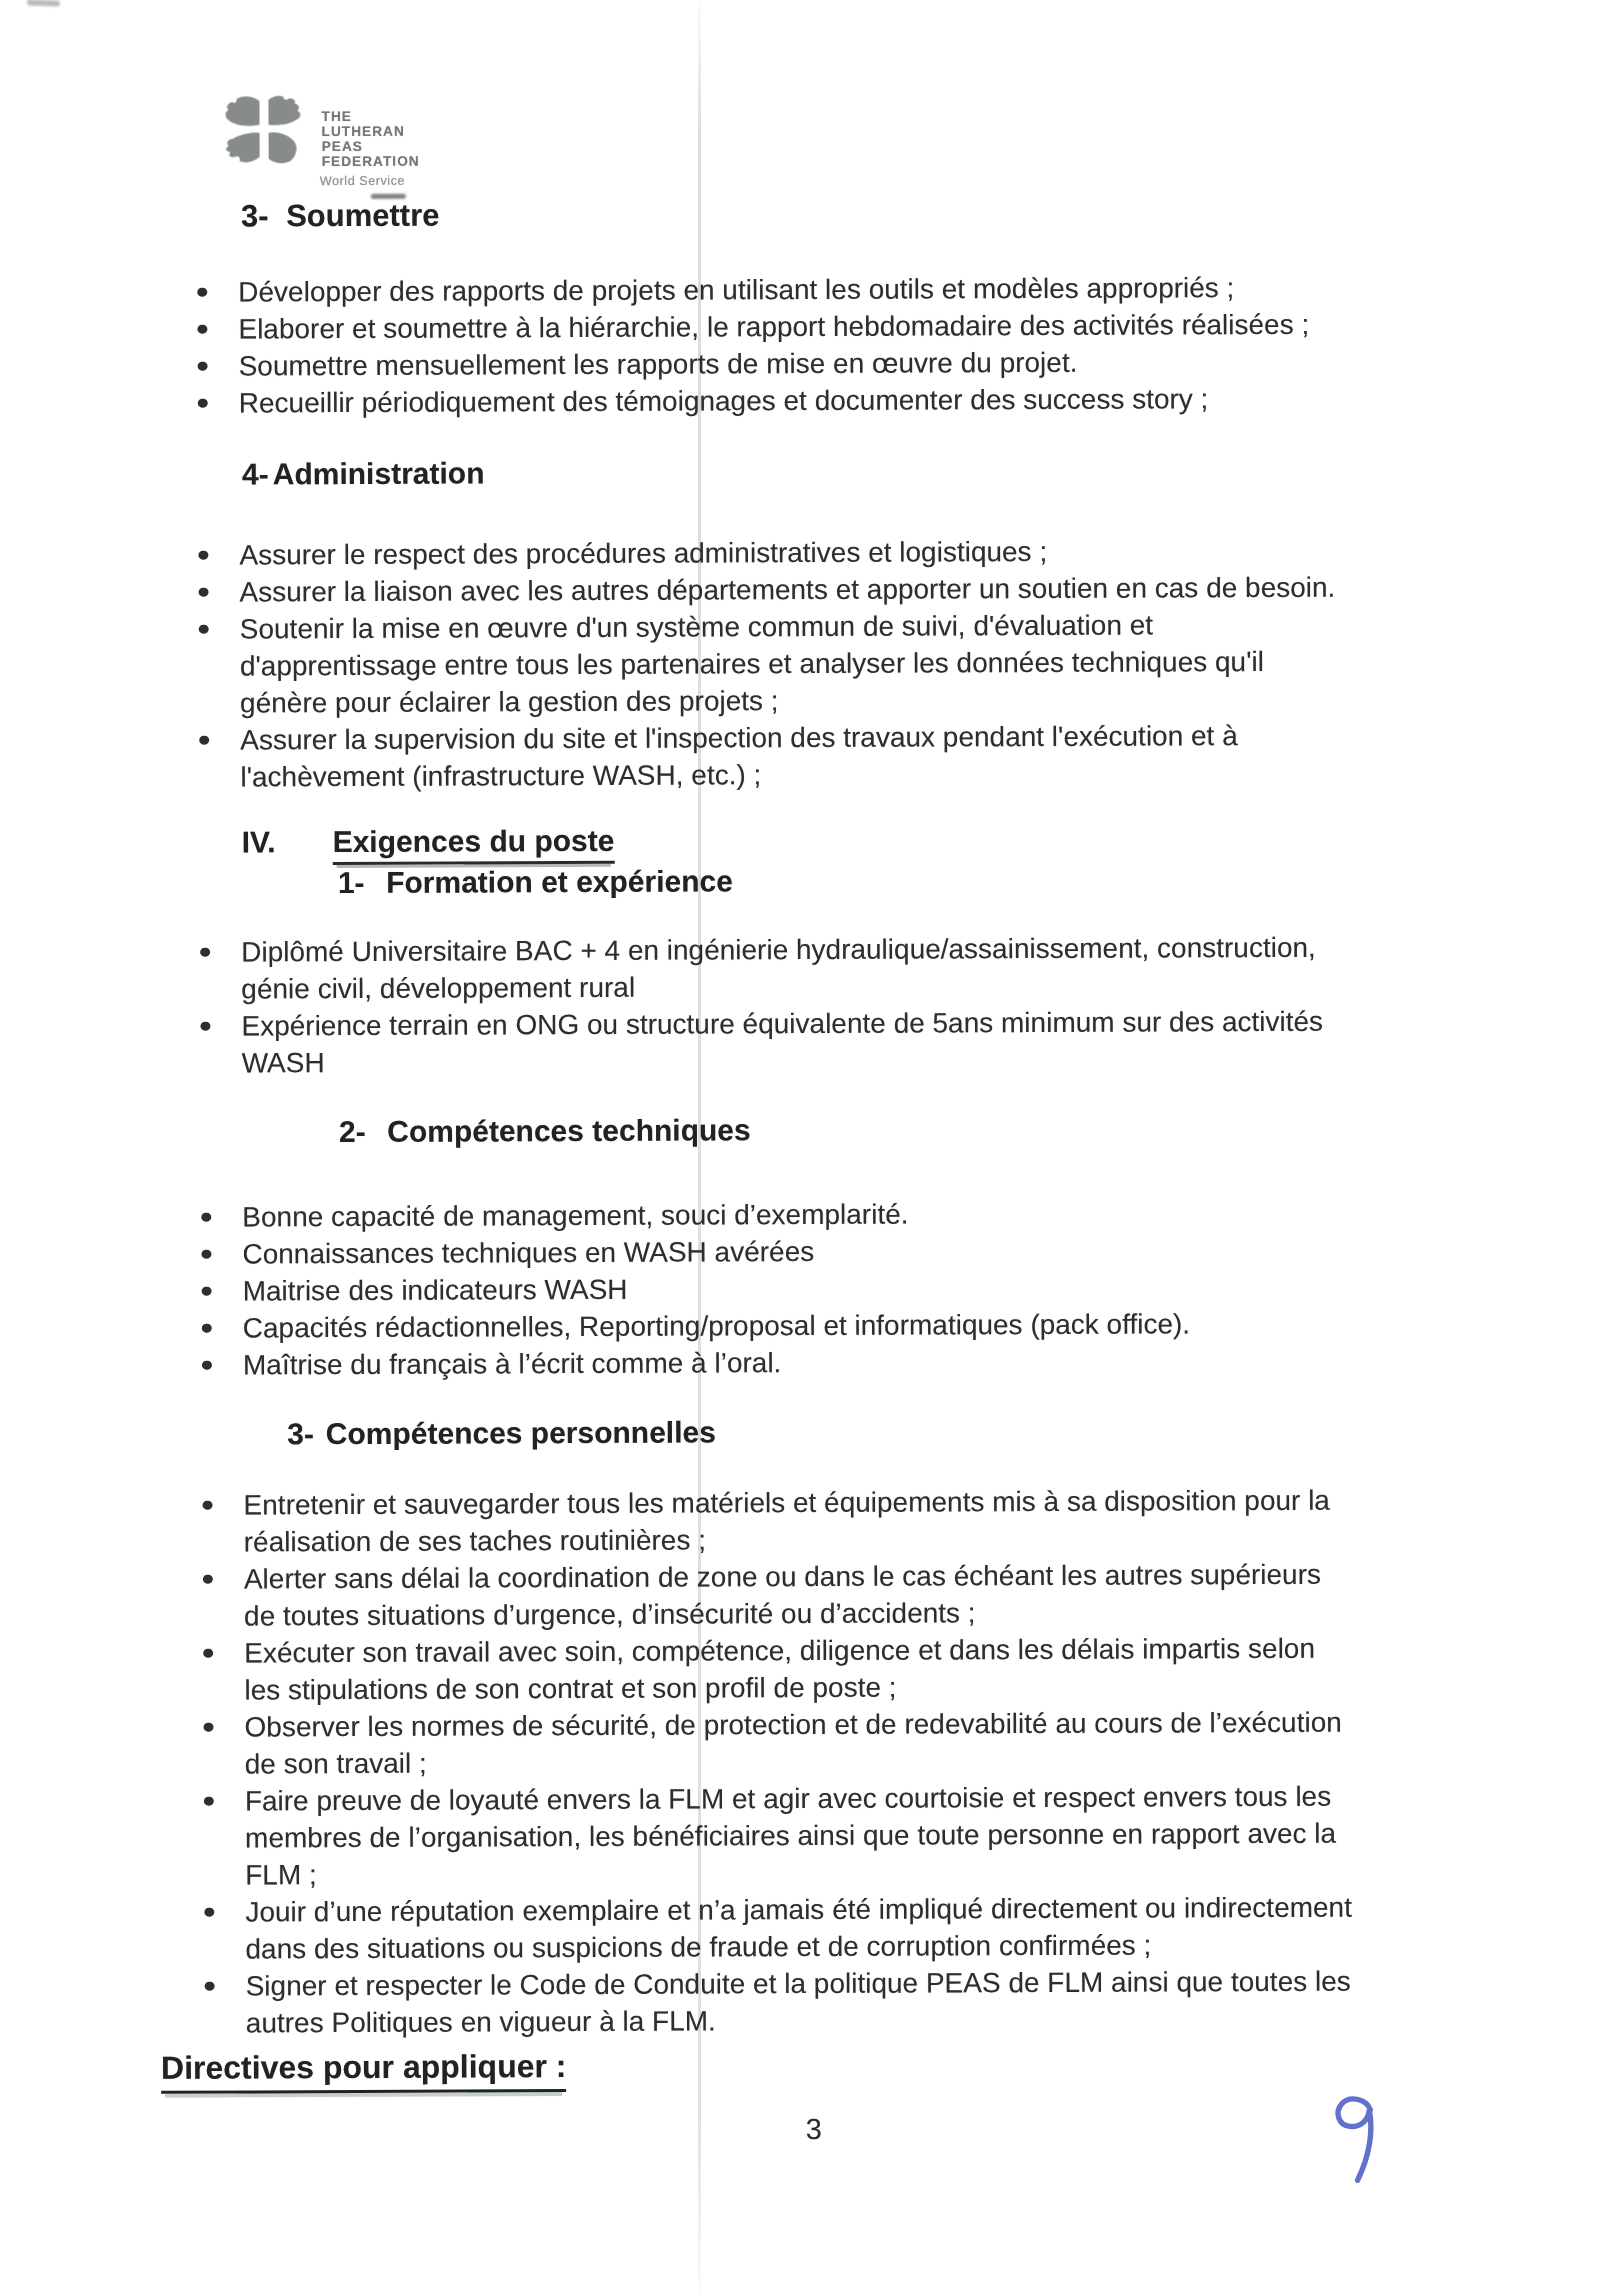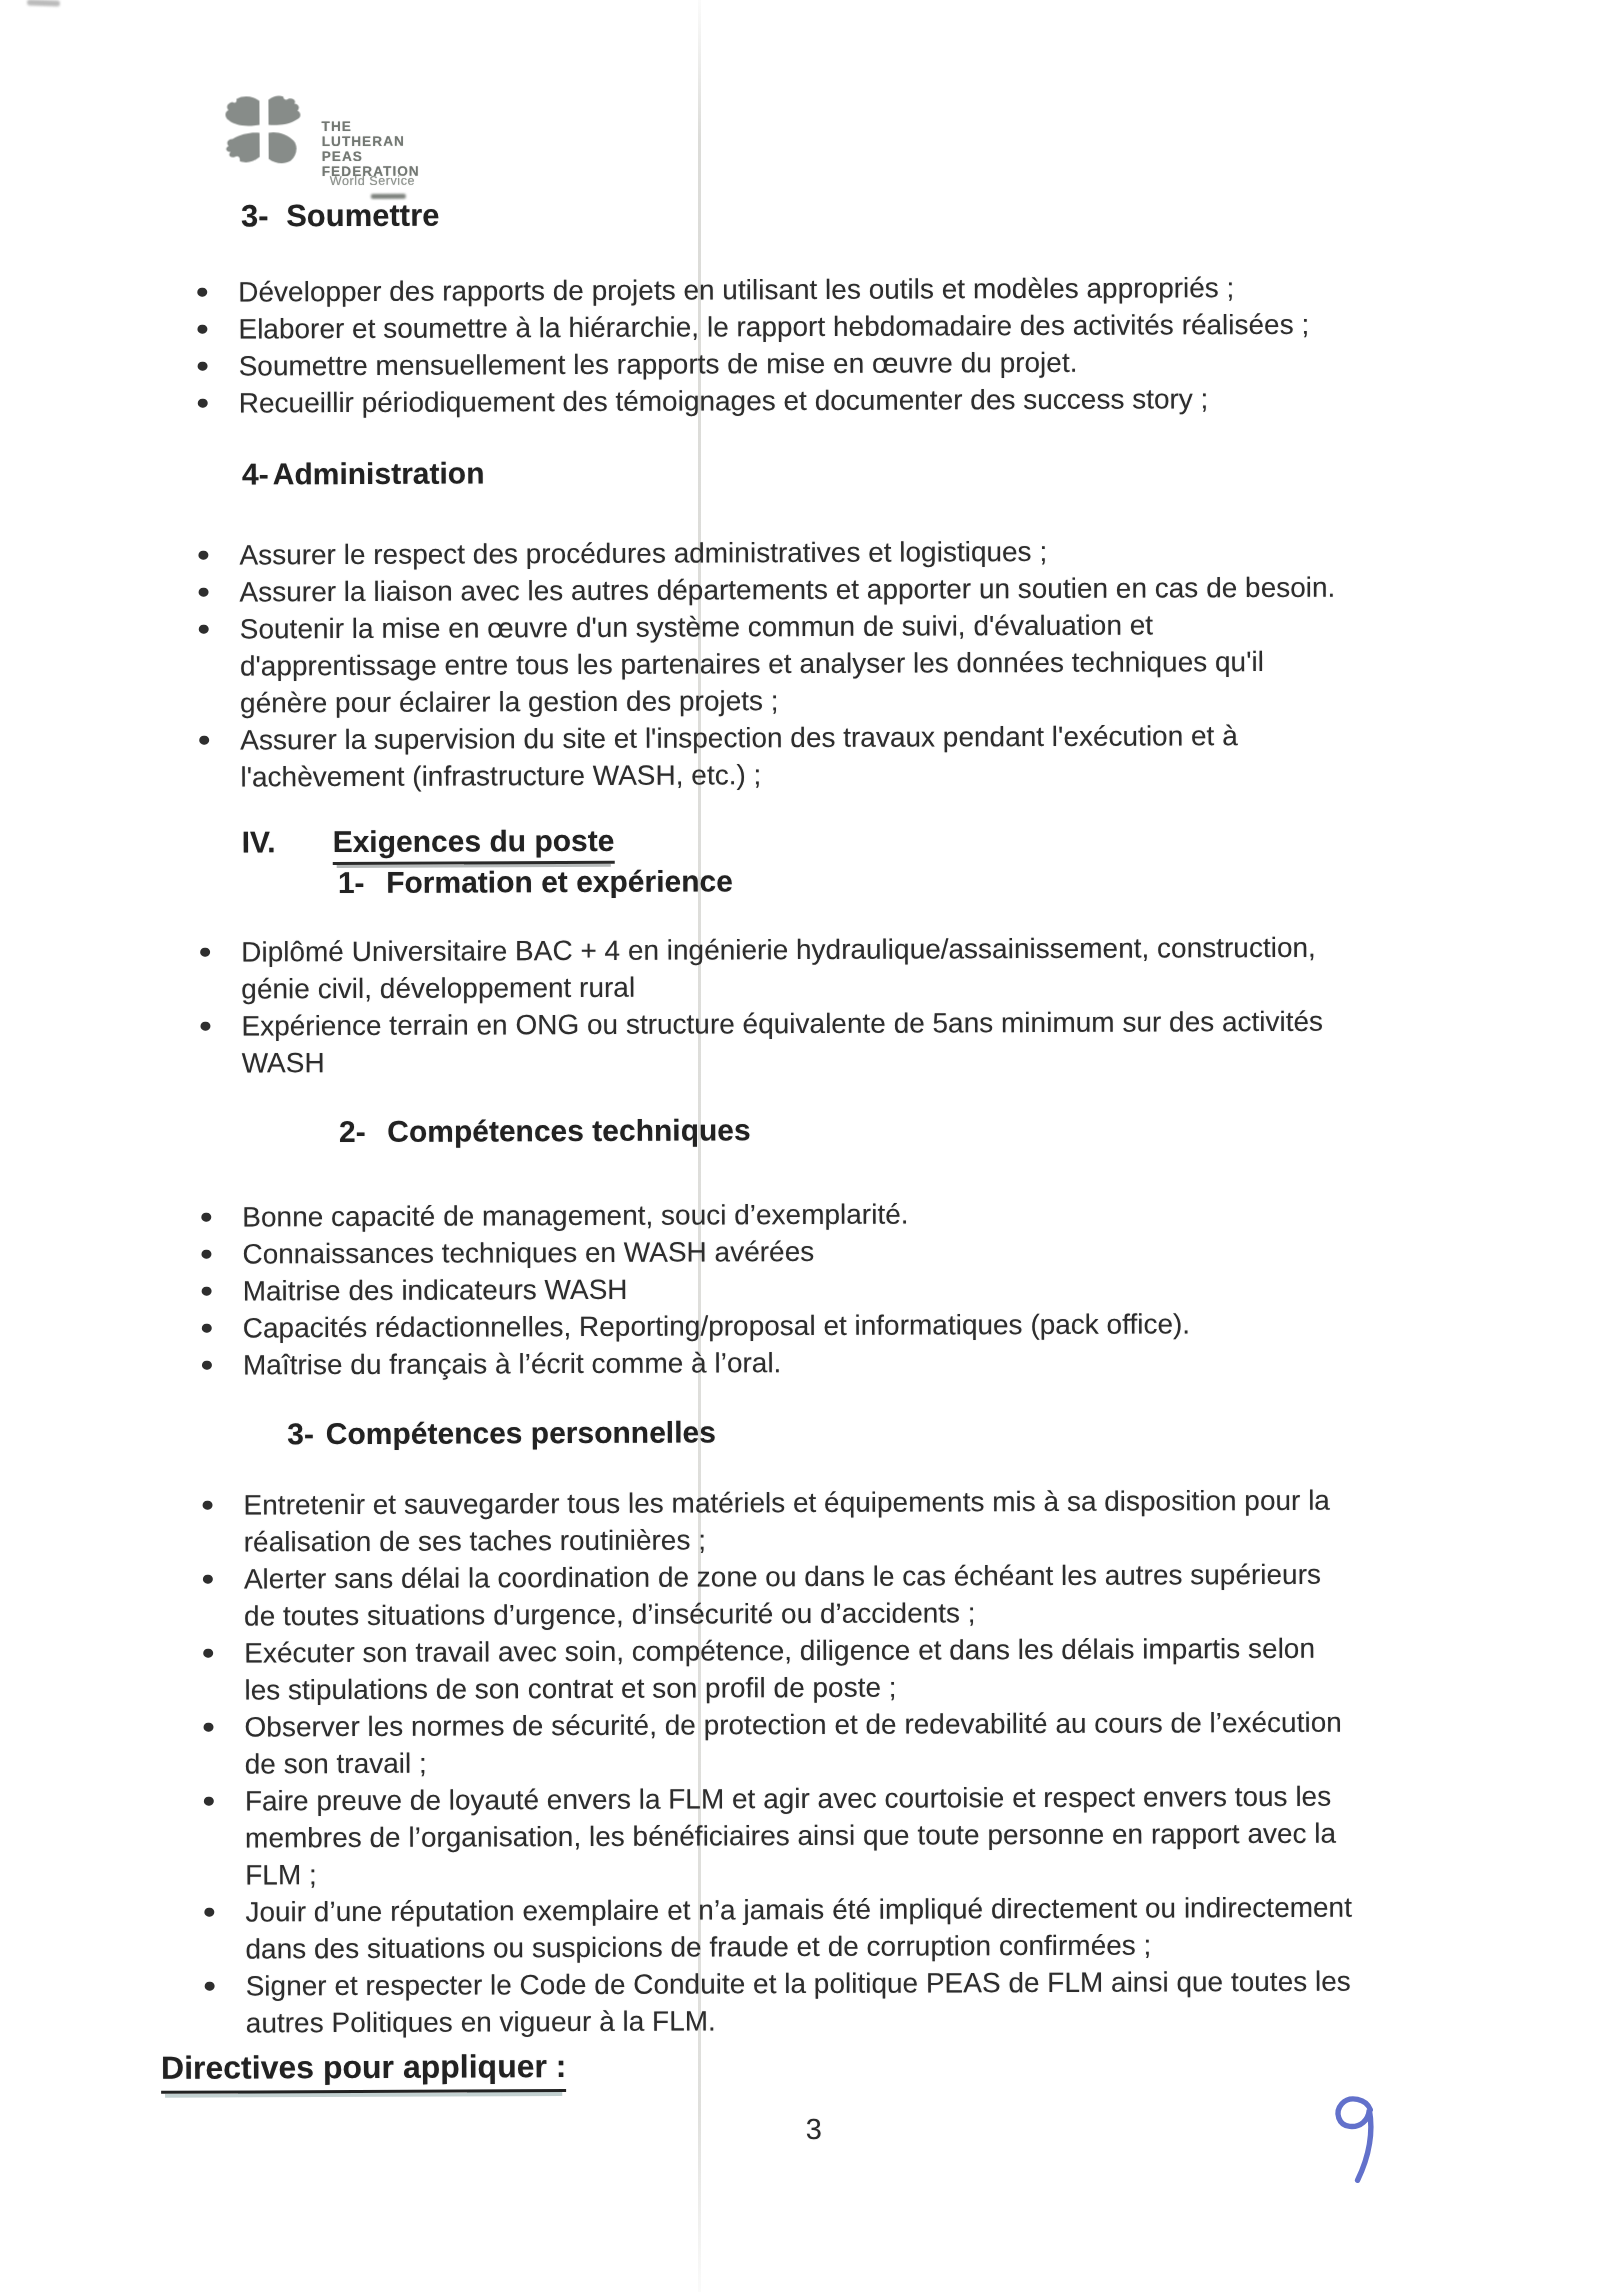--- a/index.html
+++ b/index.html
@@ -16,26 +16,26 @@
     background:linear-gradient(to bottom,rgba(178,178,170,.05),rgba(172,172,164,.42) 6%,rgba(172,172,164,.38) 92%,rgba(178,178,170,.05));
   }
   .edge-speck{
     position:absolute;left:27.4px;top:0;width:33px;height:5.9px;background:#6b6b6b;
     opacity:.45;border-radius:2.9px;transform:rotate(2deg);filter:blur(1px);
   }
   
   .logo{position:absolute;left:228px;top:86px;width:255px;height:118px;}
   .emblem{position:absolute;left:0;top:5.9px;width:82px;height:73px;filter:blur(0.4px);}
   .org{
-    position:absolute;left:98px;top:31px;color:#737873;font-size:13.7px;line-height:15px;
+    position:absolute;left:98px;top:21px;color:#737873;font-size:13.7px;line-height:15px;
     font-weight:bold;letter-spacing:1px;text-shadow:0 0 1px rgba(115,120,115,.5);
   }
   .org div{white-space:nowrap;}
   .service{
-    position:absolute;left:106px;top:86px;color:#8e938e;font-size:12.7px;letter-spacing:0.5px;
+    position:absolute;left:96px;top:86px;color:#8e938e;font-size:12.7px;letter-spacing:0.5px;
     text-shadow:0 0 1px rgba(140,145,140,.6);
   }
   .smudge{position:absolute;left:147px;top:106px;width:35px;height:4.9px;background:#7d827d;filter:blur(1.2px);border-radius:2px;}
   
   .h{position:absolute;display:flex;align-items:baseline;font-weight:bold;color:#222;white-space:nowrap;}
   .h-32{font-size:31px;}
   .h-31{font-size:30px;}
   .h-33{font-size:32px;}
   .u-heavy{
     border-bottom:3.9px solid #2a2a2a;padding-bottom:2.9px;

